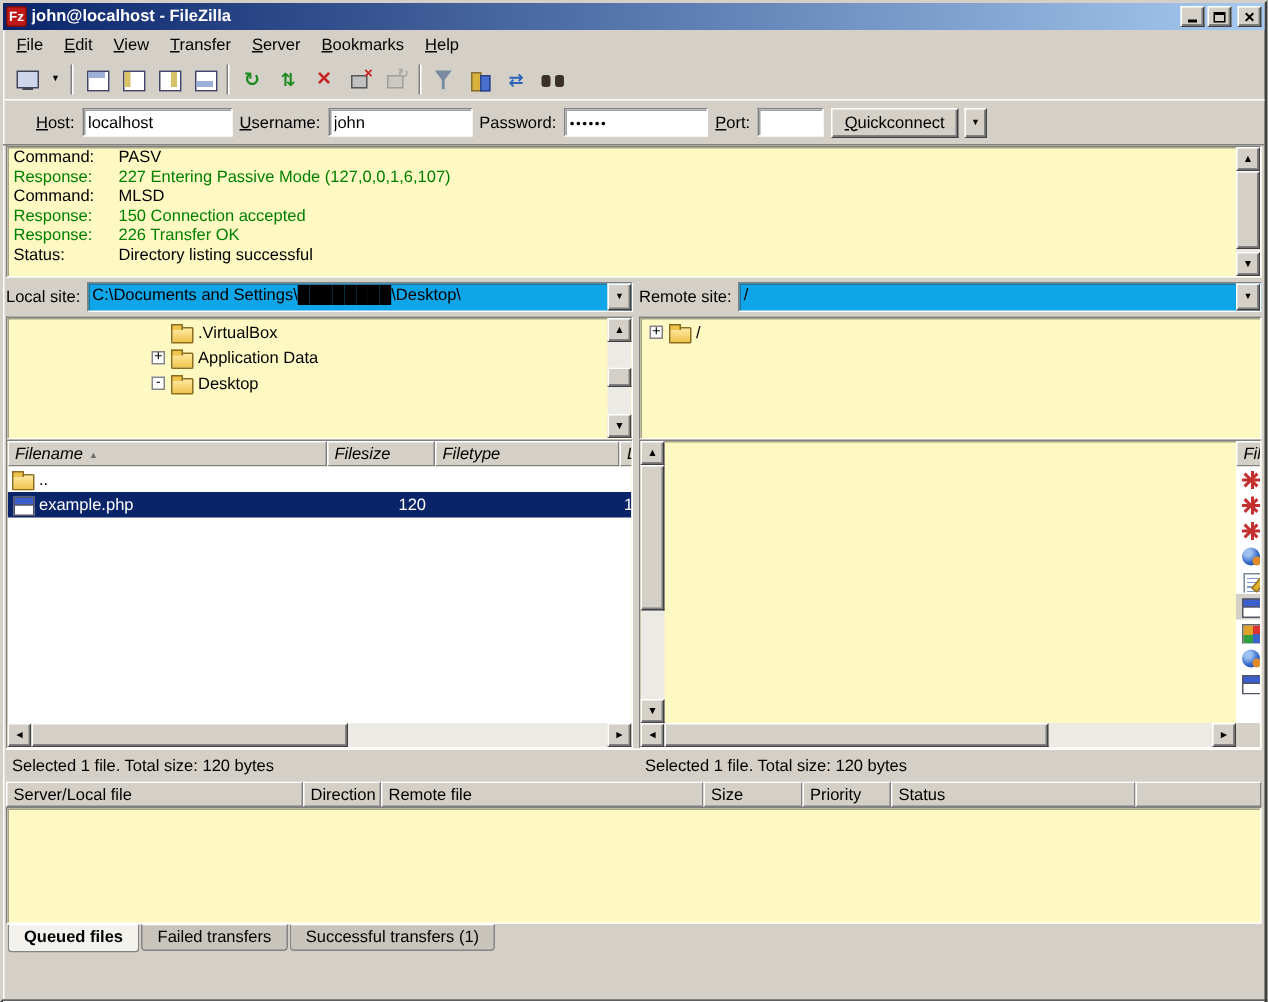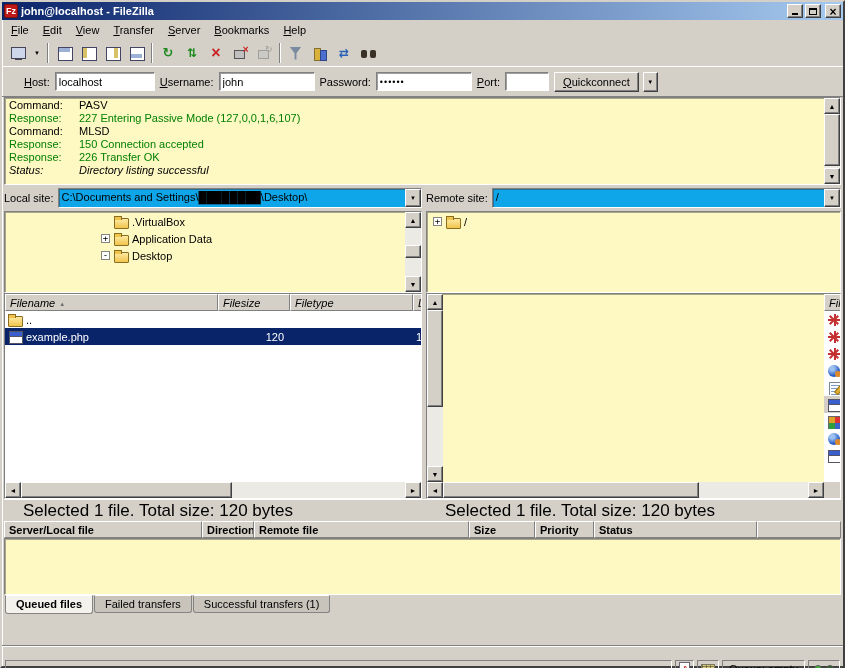--- a/index.html
+++ b/index.html
@@ -148,24 +148,24 @@
   .cell{flex:none;overflow:hidden;white-space:nowrap;}
   .c-name{display:flex;align-items:center;gap:3px;padding-left:2px;}
   .rows-l .c-name{width:213px;}
   .rows-l .c-size{width:72px;text-align:right;padding-right:6px;}
   .rows-l .c-type{width:123px;padding-left:3px;margin-top:39px;}
   .rows-l .c-mod{width:120px;padding-left:3px;}
   .rows-r .c-name{width:306px;}
   .corner{background:#d4d0c8;}
   
   .statusline{height:22px;flex:none;display:flex;margin:0 2px;border-top:1px solid #fff;align-items:center;}
-  .sl-cell{font-size:17px;padding-left:19px;overflow:hidden;white-space:nowrap;}
+  .sl-cell{font-size:11px;padding-left:4px;overflow:hidden;white-space:nowrap;}
   .sl-l{width:418px;flex:none;} .sl-r{width:415px;flex:none;}
   
-  .queue{height:74px;flex:none;display:flex;flex-direction:column;margin:0 2px;font-weight:bold;}
+  .queue{height:95px;flex:none;display:flex;flex-direction:column;margin:0 2px;}
   .queue-header{height:17px;flex:none;display:flex;overflow:hidden;}
   .queue-header .hcell:nth-child(1){width:198px;}
   .queue-header .hcell:nth-child(2){width:52px;}
   .queue-header .hcell:nth-child(3){width:215px;}
   .queue-header .hcell:nth-child(4){width:66px;}
   .queue-header .hcell:nth-child(5){width:59px;}
   .queue-header .hcell:nth-child(6){width:163px;}
   .queue-header .hcell.filler{flex:1;}
   .queue-body{flex:1;}
   
@@ -298,21 +298,21 @@
           <span class="log-text">MLSD</span>
         </div>
         <div class="log-line" style="color: rgb(0, 128, 0);">
           <span class="log-prefix">Response:</span>
           <span class="log-text">150 Connection accepted</span>
         </div>
         <div class="log-line" style="color: rgb(0, 128, 0);">
           <span class="log-prefix">Response:</span>
           <span class="log-text">226 Transfer OK</span>
         </div>
-        <div class="log-line" style="color: rgb(0, 0, 0); font-style: italic;">
+        <div class="log-line" style="color: rgb(0, 0, 0);">
           <span class="log-prefix">Status:</span>
           <span class="log-text">Directory listing successful</span>
         </div>
     </div>
     <div class="sb-v">
       <span class="sb-btn ar-up"></span>
       <div class="sb-track">
         <span class="sb-thumb" style="top:0;height:96%;"></span>
       </div>
       <span class="sb-btn ar-down"></span>

